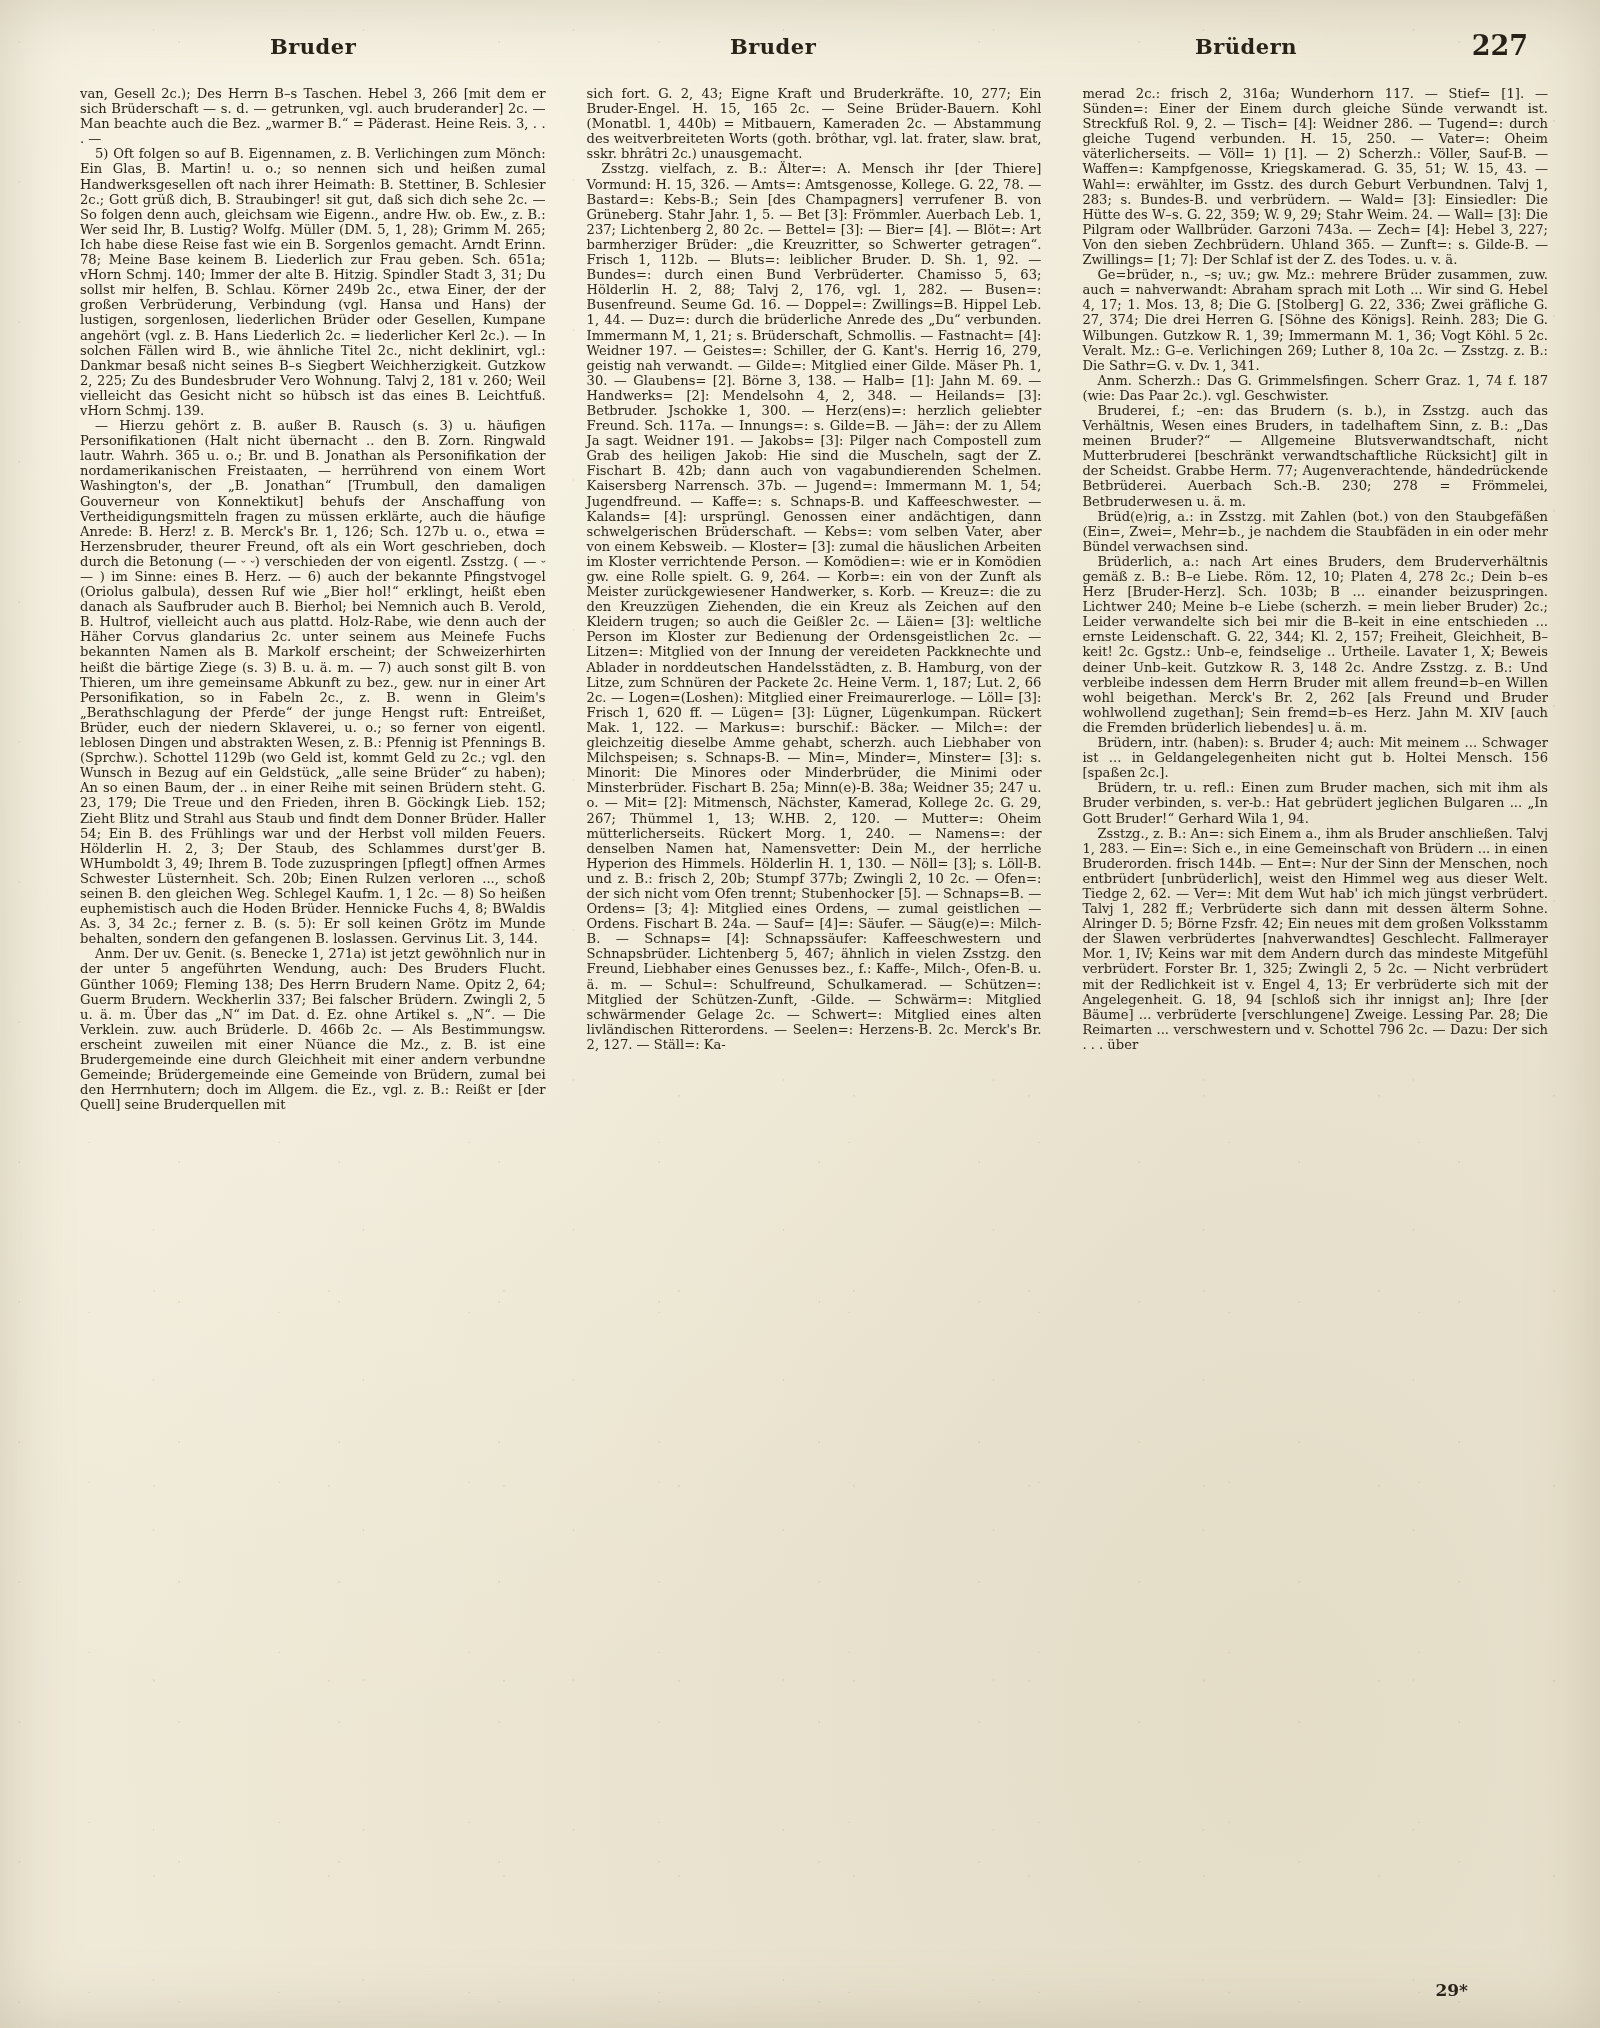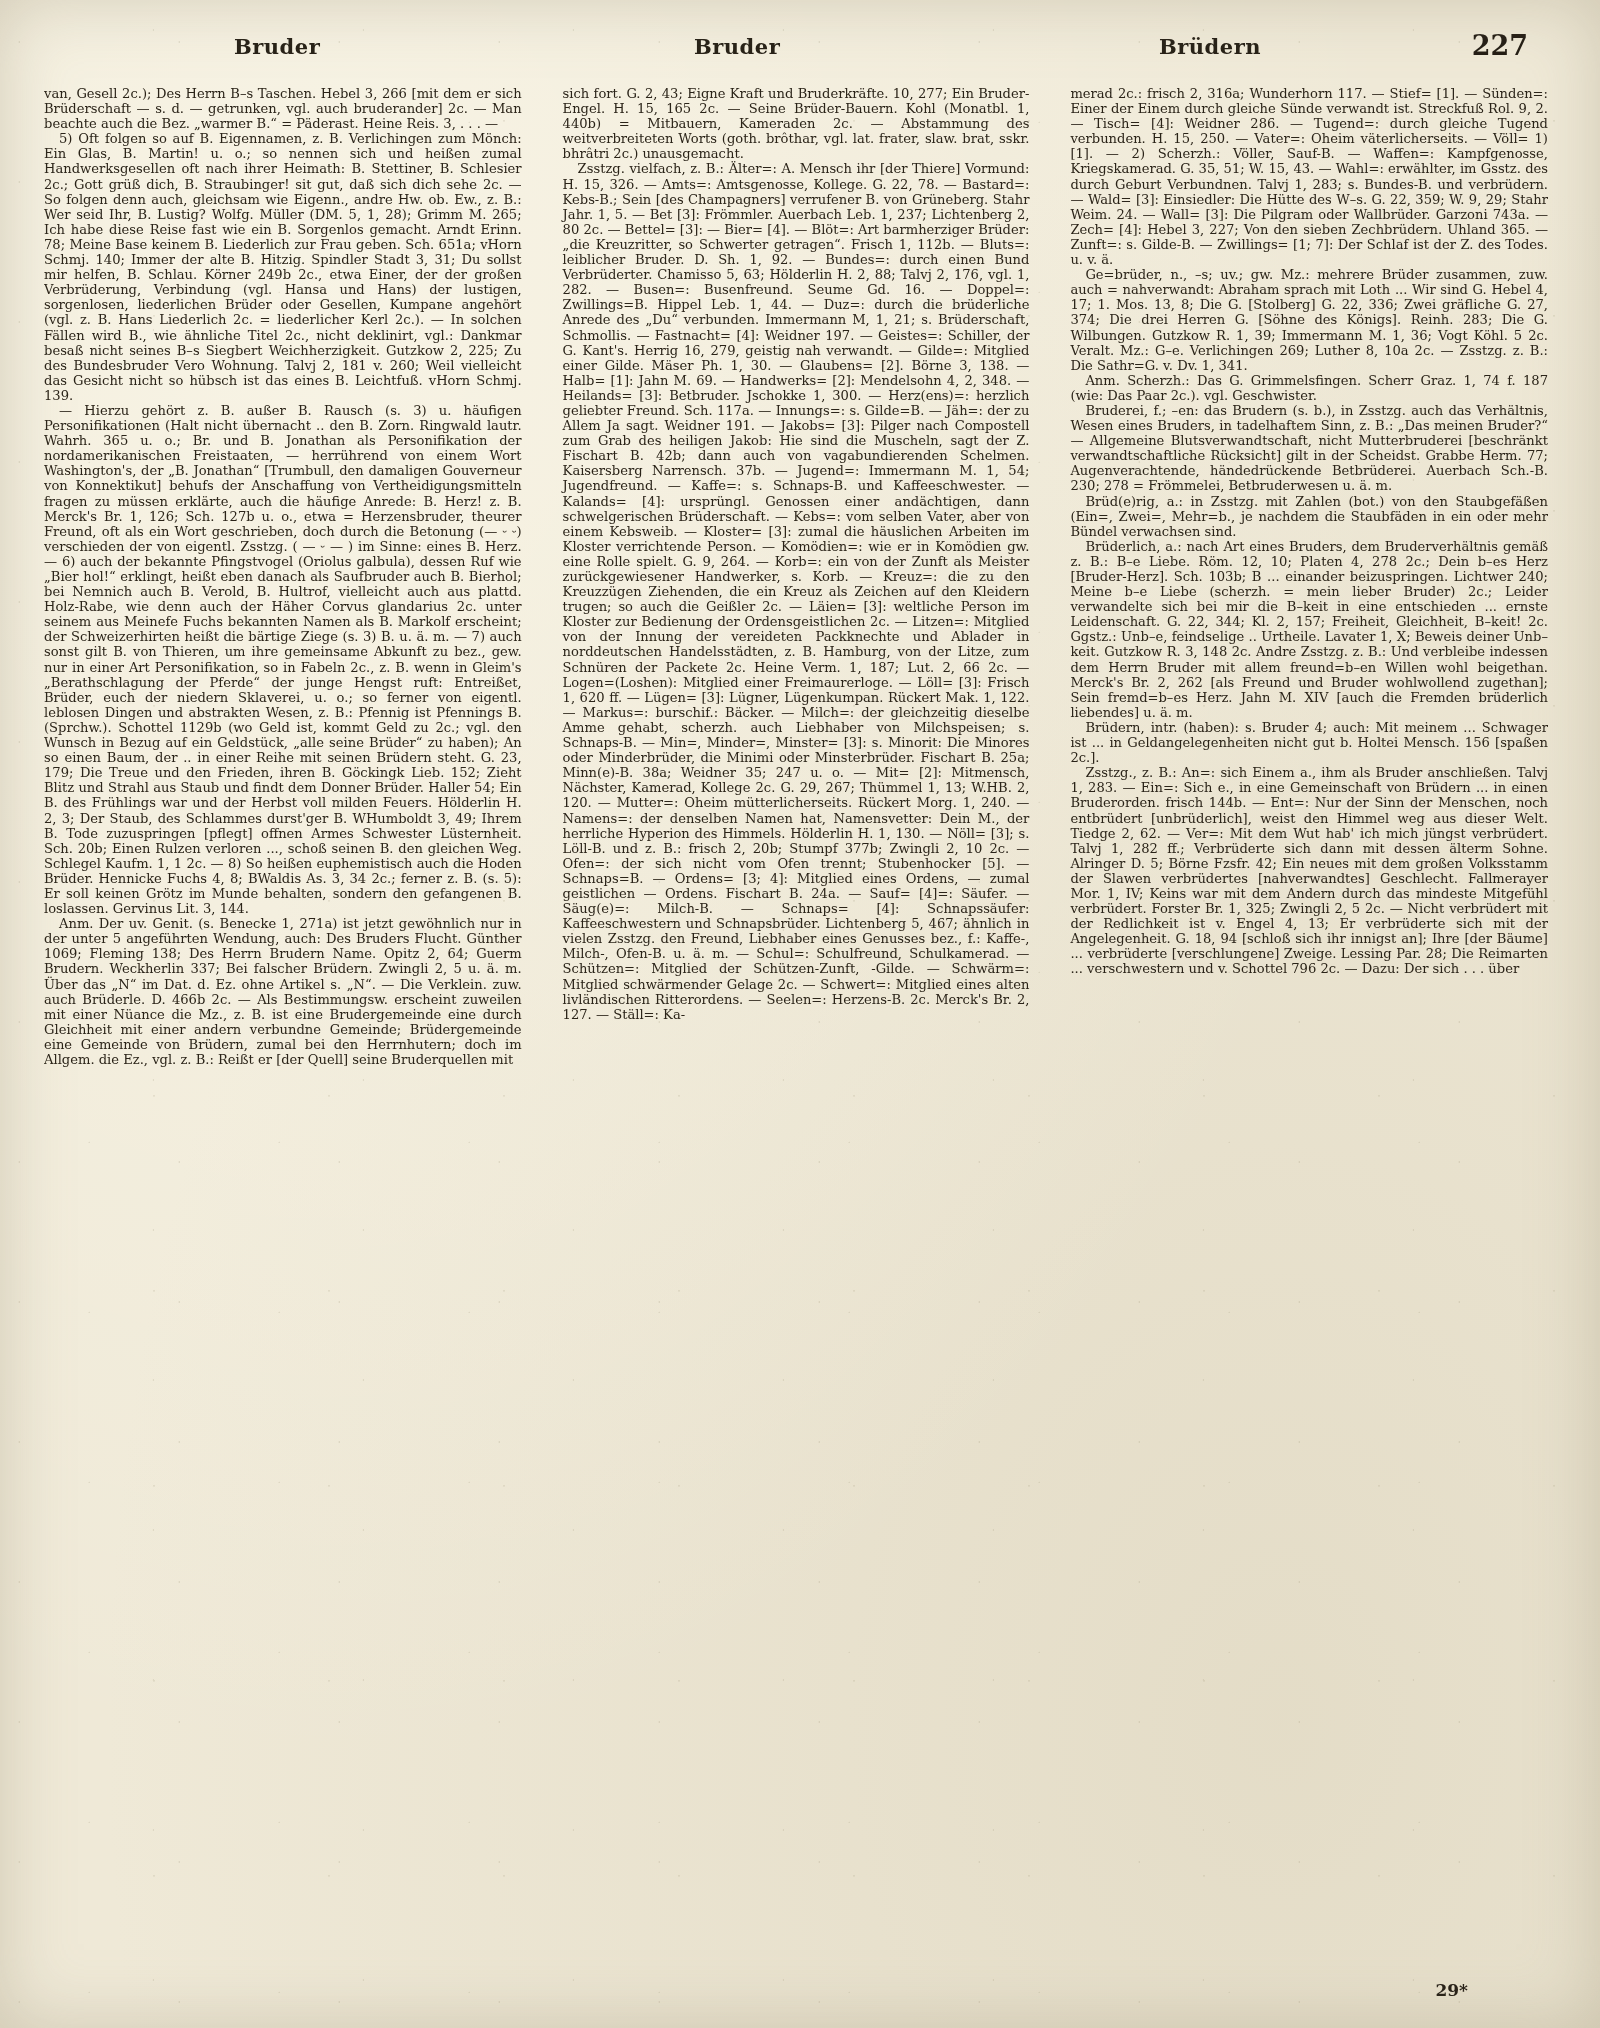--- a/index.html
+++ b/index.html
@@ -15,21 +15,21 @@
   }
   #page {
     position: relative;
     width: 1600px;
     height: 2028px;
     background: #efe9d7;
     background-image:
       radial-gradient(ellipse at 20% 15%, rgba(255,252,240,0.55), rgba(255,252,240,0) 60%),
       radial-gradient(ellipse at 80% 85%, rgba(214,205,180,0.45), rgba(214,205,180,0) 65%);
     box-sizing: border-box;
-    padding: 34px 52px 20px 44px;
+    padding: 34px 52px 20px 80px;
   }
   
   #page:after {
     content: "";
     position: absolute;
     left: 0; top: 0; right: 0; bottom: 0;
     pointer-events: none;
     box-shadow: inset 0 0 70px rgba(150,138,108,0.35);
   }
 
@@ -135,20 +135,21 @@
     </div>
 
     <div class="col c3">
       <p>merad 2c.: frisch 2, 316a; Wunderhorn 117. — Stief= [1]. — Sünden=: Einer der Einem durch gleiche Sünde verwandt ist. Streckfuß Rol. 9, 2. — Tisch= [4]: Weidner 286. — Tugend=: durch gleiche Tugend verbunden. H. 15, 250. — Vater=: Oheim väterlicherseits. — Völl= 1) [1]. — 2) Scherzh.: Völler, Sauf-B. — Waffen=: Kampfgenosse, Kriegskamerad. G. 35, 51; W. 15, 43. — Wahl=: erwählter, im Gsstz. des durch Geburt Verbundnen. Talvj 1, 283; s. Bundes-B. und verbrüdern. — Wald= [3]: Einsiedler: Die Hütte des W–s. G. 22, 359; W. 9, 29; Stahr Weim. 24. — Wall= [3]: Die Pilgram oder Wallbrüder. Garzoni 743a. — Zech= [4]: Hebel 3, 227; Von den sieben Zechbrüdern. Uhland 365. — Zunft=: s. Gilde-B. — Zwillings= [1; 7]: Der Schlaf ist der Z. des Todes. u. v. ä.</p>
       <p class="ind">Ge=brüder, n., –s; uv.; gw. Mz.: mehrere Brüder zusammen, zuw. auch = nahverwandt: Abraham sprach mit Loth ... Wir sind G. Hebel 4, 17; 1. Mos. 13, 8; Die G. [Stolberg] G. 22, 336; Zwei gräfliche G. 27, 374; Die drei Herren G. [Söhne des Königs]. Reinh. 283; Die G. Wilbungen. Gutzkow R. 1, 39; Immermann M. 1, 36; Vogt Köhl. 5 2c. Veralt. Mz.: G–e. Verlichingen 269; Luther 8, 10a 2c. — Zsstzg. z. B.: Die Sathr=G. v. Dv. 1, 341.</p>
       <p class="ind">Anm. Scherzh.: Das G. Grimmelsfingen. Scherr Graz. 1, 74 f. 187 (wie: Das Paar 2c.). vgl. Geschwister.</p>
       <p class="ind">Bruderei, f.; –en: das Brudern (s. b.), in Zsstzg. auch das Verhältnis, Wesen eines Bruders, in tadelhaftem Sinn, z. B.: „Das meinen Bruder?“ — Allgemeine Blutsverwandtschaft, nicht Mutterbruderei [beschränkt verwandtschaftliche Rücksicht] gilt in der Scheidst. Grabbe Herm. 77; Augenverachtende, händedrückende Betbrüderei. Auerbach Sch.-B. 230; 278 = Frömmelei, Betbruderwesen u. ä. m.</p>
       <p class="ind">Brüd(e)rig, a.: in Zsstzg. mit Zahlen (bot.) von den Staubgefäßen (Ein=, Zwei=, Mehr=b., je nachdem die Staubfäden in ein oder mehr Bündel verwachsen sind.</p>
       <p class="ind">Brüderlich, a.: nach Art eines Bruders, dem Bruderverhältnis gemäß z. B.: B–e Liebe. Röm. 12, 10; Platen 4, 278 2c.; Dein b–es Herz [Bruder-Herz]. Sch. 103b; B ... einander beizuspringen. Lichtwer 240; Meine b–e Liebe (scherzh. = mein lieber Bruder) 2c.; Leider verwandelte sich bei mir die B–keit in eine entschieden ... ernste Leidenschaft. G. 22, 344; Kl. 2, 157; Freiheit, Gleichheit, B–keit! 2c. Ggstz.: Unb–e, feindselige .. Urtheile. Lavater 1, X; Beweis deiner Unb–keit. Gutzkow R. 3, 148 2c. Andre Zsstzg. z. B.: Und verbleibe indessen dem Herrn Bruder mit allem freund=b–en Willen wohl beigethan. Merck's Br. 2, 262 [als Freund und Bruder wohlwollend zugethan]; Sein fremd=b–es Herz. Jahn M. XIV [auch die Fremden brüderlich liebendes] u. ä. m.</p>
       <p class="ind">Brüdern, intr. (haben): s. Bruder 4; auch: Mit meinem ... Schwager ist ... in Geldangelegenheiten nicht gut b. Holtei Mensch. 156 [spaßen 2c.].</p>
+      <p class="ind">Brüdern, tr. u. refl.: Einen zum Bruder machen, sich mit ihm als Bruder verbinden, s. ver-b.: Hat gebrüdert jeglichen Bulgaren ... „In Gott Bruder!“ Gerhard Wila 1, 94.</p>
       <p class="ind">Zsstzg., z. B.: An=: sich Einem a., ihm als Bruder anschließen. Talvj 1, 283. — Ein=: Sich e., in eine Gemeinschaft von Brüdern ... in einen Bruderorden. frisch 144b. — Ent=: Nur der Sinn der Menschen, noch entbrüdert [unbrüderlich], weist den Himmel weg aus dieser Welt. Tiedge 2, 62. — Ver=: Mit dem Wut hab' ich mich jüngst verbrüdert. Talvj 1, 282 ff.; Verbrüderte sich dann mit dessen älterm Sohne. Alringer D. 5; Börne Fzsfr. 42; Ein neues mit dem großen Volksstamm der Slawen verbrüdertes [nahverwandtes] Geschlecht. Fallmerayer Mor. 1, IV; Keins war mit dem Andern durch das mindeste Mitgefühl verbrüdert. Forster Br. 1, 325; Zwingli 2, 5 2c. — Nicht verbrüdert mit der Redlichkeit ist v. Engel 4, 13; Er verbrüderte sich mit der Angelegenheit. G. 18, 94 [schloß sich ihr innigst an]; Ihre [der Bäume] ... verbrüderte [verschlungene] Zweige. Lessing Par. 28; Die Reimarten ... verschwestern und v. Schottel 796 2c. — Dazu: Der sich . . . über</p>
     </div>
 
   </div>
 
   <div class="footnum">29*</div>
   <div class="speck"></div>
 </div>
 
 </body></html>

